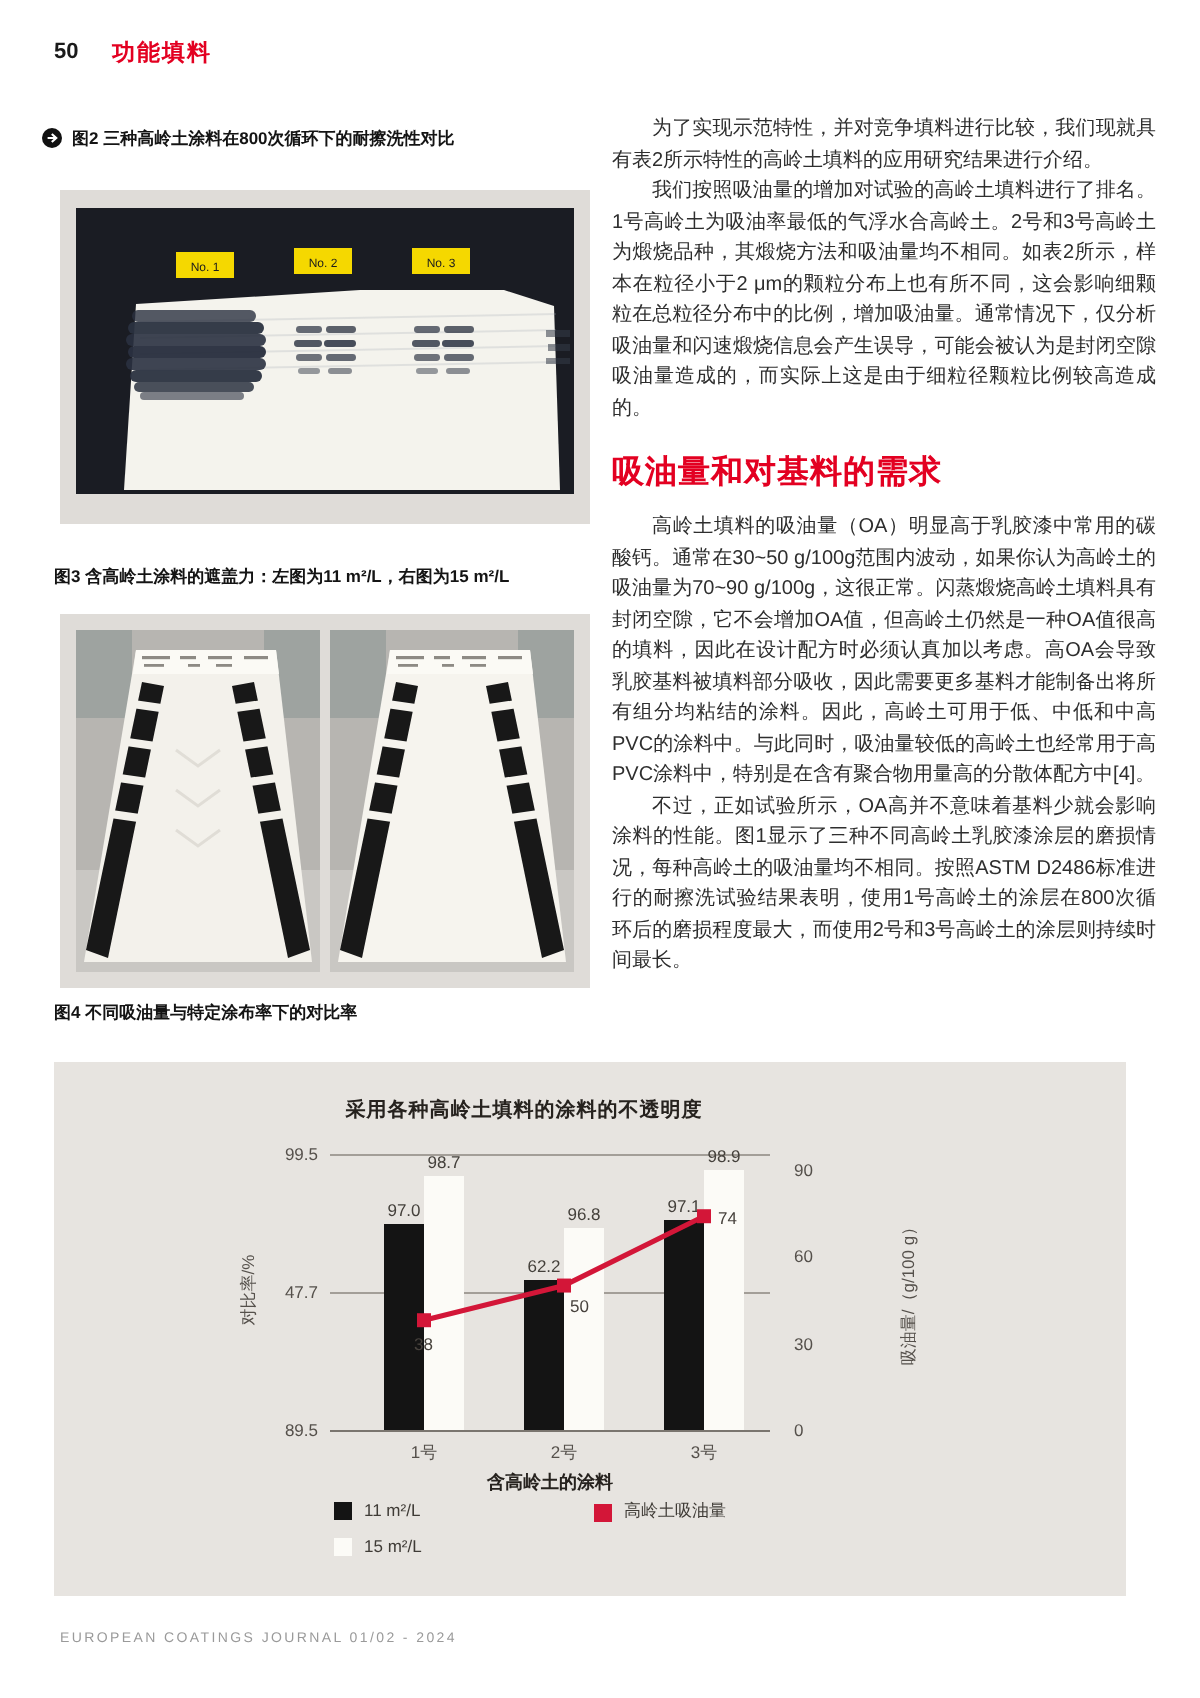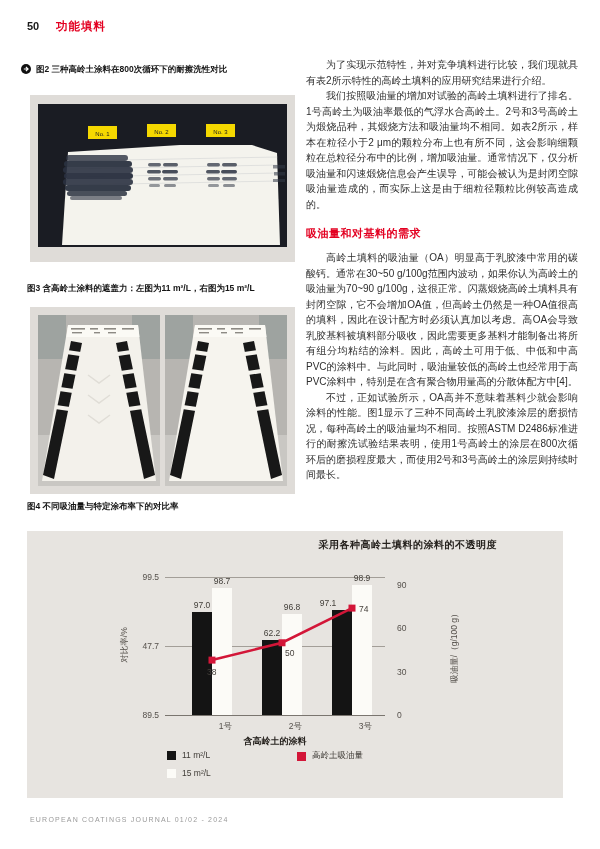--- a/index.html
+++ b/index.html
@@ -6,31 +6,31 @@
   .page{position:relative;width:600px;height:849px;background:#ffffff;margin:0 auto;overflow:hidden;
         font-family:"Liberation Sans","DejaVu Sans",sans-serif;}
   .abs{position:absolute;}
   .pageno{left:27px;top:20px;font-size:11px;font-weight:bold;color:#1a1a1a;}
   .section{left:56px;top:19px;font-size:11.5px;font-weight:bold;letter-spacing:1px;}
   .cap{font-size:8.5px;font-weight:bold;color:#141414;line-height:12px;}
   .cap-row{left:21px;top:63px;display:flex;align-items:center;gap:5px;width:275px;}
   .figimg{display:block;}
   .rightcol{left:306px;top:57px;width:272px;}
   .rightcol p{margin:0;font-size:10px;line-height:15.5px;color:#2e2e2e;text-align:justify;text-indent:2em;}
-  .rightcol h2{margin:14px 0 9px 0;font-size:11px;font-weight:bold;letter-spacing:.5px;}
+  .rightcol h2{margin:14px 0 9px 0;font-size:16px;font-weight:bold;letter-spacing:.5px;}
   .chart{left:27px;top:531px;width:536px;height:267px;background:#e7e4e0;}
-  .chart-title{position:absolute;left:0;top:7px;width:470px;text-align:right;font-size:10px;font-weight:bold;color:#26221e;letter-spacing:.5px;}
+  .chart-title{position:absolute;left:0;top:17px;width:470px;text-align:center;font-size:10px;font-weight:bold;color:#26221e;letter-spacing:.5px;}
   .plot{position:absolute;left:138px;top:46px;width:220px;height:138px;}
   .grid{position:absolute;left:0;width:220px;height:1px;background:#a39e98;}
   .grid.base{background:#7a756f;}
   .tickL{position:absolute;left:-42px;width:36px;text-align:right;font-size:8.5px;color:#55504b;}
   .tickR{position:absolute;left:232px;width:30px;text-align:left;font-size:8.5px;color:#55504b;}
   .bar{position:absolute;width:20px;}
   .blab{position:absolute;width:40px;text-align:center;font-size:8.5px;color:#44403b;}
-  .xtick{position:absolute;width:40px;text-align:right;font-size:8.5px;color:#55504b;}
+  .xtick{position:absolute;width:40px;text-align:center;font-size:8.5px;color:#55504b;}
   .llab{position:absolute;font-size:8.5px;color:#47423d;}
   .ylabL{position:absolute;left:28px;top:108px;width:140px;text-align:center;font-size:8.5px;color:#55504b;transform:rotate(-90deg);}
   .ylabR{position:absolute;left:353px;top:109px;width:150px;text-align:center;font-size:8.5px;color:#55504b;transform:rotate(-90deg);}
   .xlab{position:absolute;left:138px;top:204px;width:220px;text-align:center;font-size:9px;font-weight:bold;color:#26221e;}
   .legend-item{position:absolute;display:flex;align-items:center;gap:6px;font-size:8.5px;color:#3f3b36;}
   .sw{width:9px;height:9px;flex:0 0 auto;}
   .footer{left:30px;top:816px;font-size:7px;letter-spacing:1.2px;color:#9a9a9a;}
 </style>
 </head>
 <body>
@@ -203,21 +203,21 @@
         <div class="tickL" style="top: 133px;">89.5</div>
         <div class="tickR" style="top: 3px;">90</div>
         <div class="tickR" style="top: 46.3333px;">60</div>
         <div class="tickR" style="top: 89.6667px;">30</div>
         <div class="tickR" style="top: 133px;">0</div>
         <div class="bar" style="left: 27px; top: 34.5px; height: 103.5px; background: rgb(20, 20, 20);"></div>
         <div class="blab" style="left: 17px; top: 22.5px;">97.0</div>
         <div class="bar" style="left: 97px; top: 63.48px; height: 74.52px; background: rgb(20, 20, 20);"></div>
         <div class="blab" style="left: 87px; top: 51.48px;">62.2</div>
         <div class="bar" style="left: 167px; top: 33.12px; height: 104.88px; background: rgb(20, 20, 20);"></div>
-        <div class="blab" style="left: 143px; top: 21.12px;">97.1</div>
+        <div class="blab" style="left: 157px; top: 21.12px;">97.1</div>
         <div class="bar" style="left: 47px; top: 11.04px; height: 126.96px; background: rgb(252, 251, 247);"></div>
         <div class="blab" style="left: 37px; top: -0.96px;">98.7</div>
         <div class="bar" style="left: 117px; top: 37.26px; height: 100.74px; background: rgb(252, 251, 247);"></div>
         <div class="blab" style="left: 107px; top: 25.26px;">96.8</div>
         <div class="bar" style="left: 187px; top: 8.28px; height: 129.72px; background: rgb(252, 251, 247);"></div>
         <div class="blab" style="left: 177px; top: -3.72px;">98.9</div>
         <div class="xtick" style="left: 27px; top: 144px;">1号</div>
         <div class="xtick" style="left: 97px; top: 144px;">2号</div>
         <div class="xtick" style="left: 167px; top: 144px;">3号</div>
         <svg width="220" height="138" style="position: absolute; left: 0px; top: 0px; overflow: visible; pointer-events: none;">

